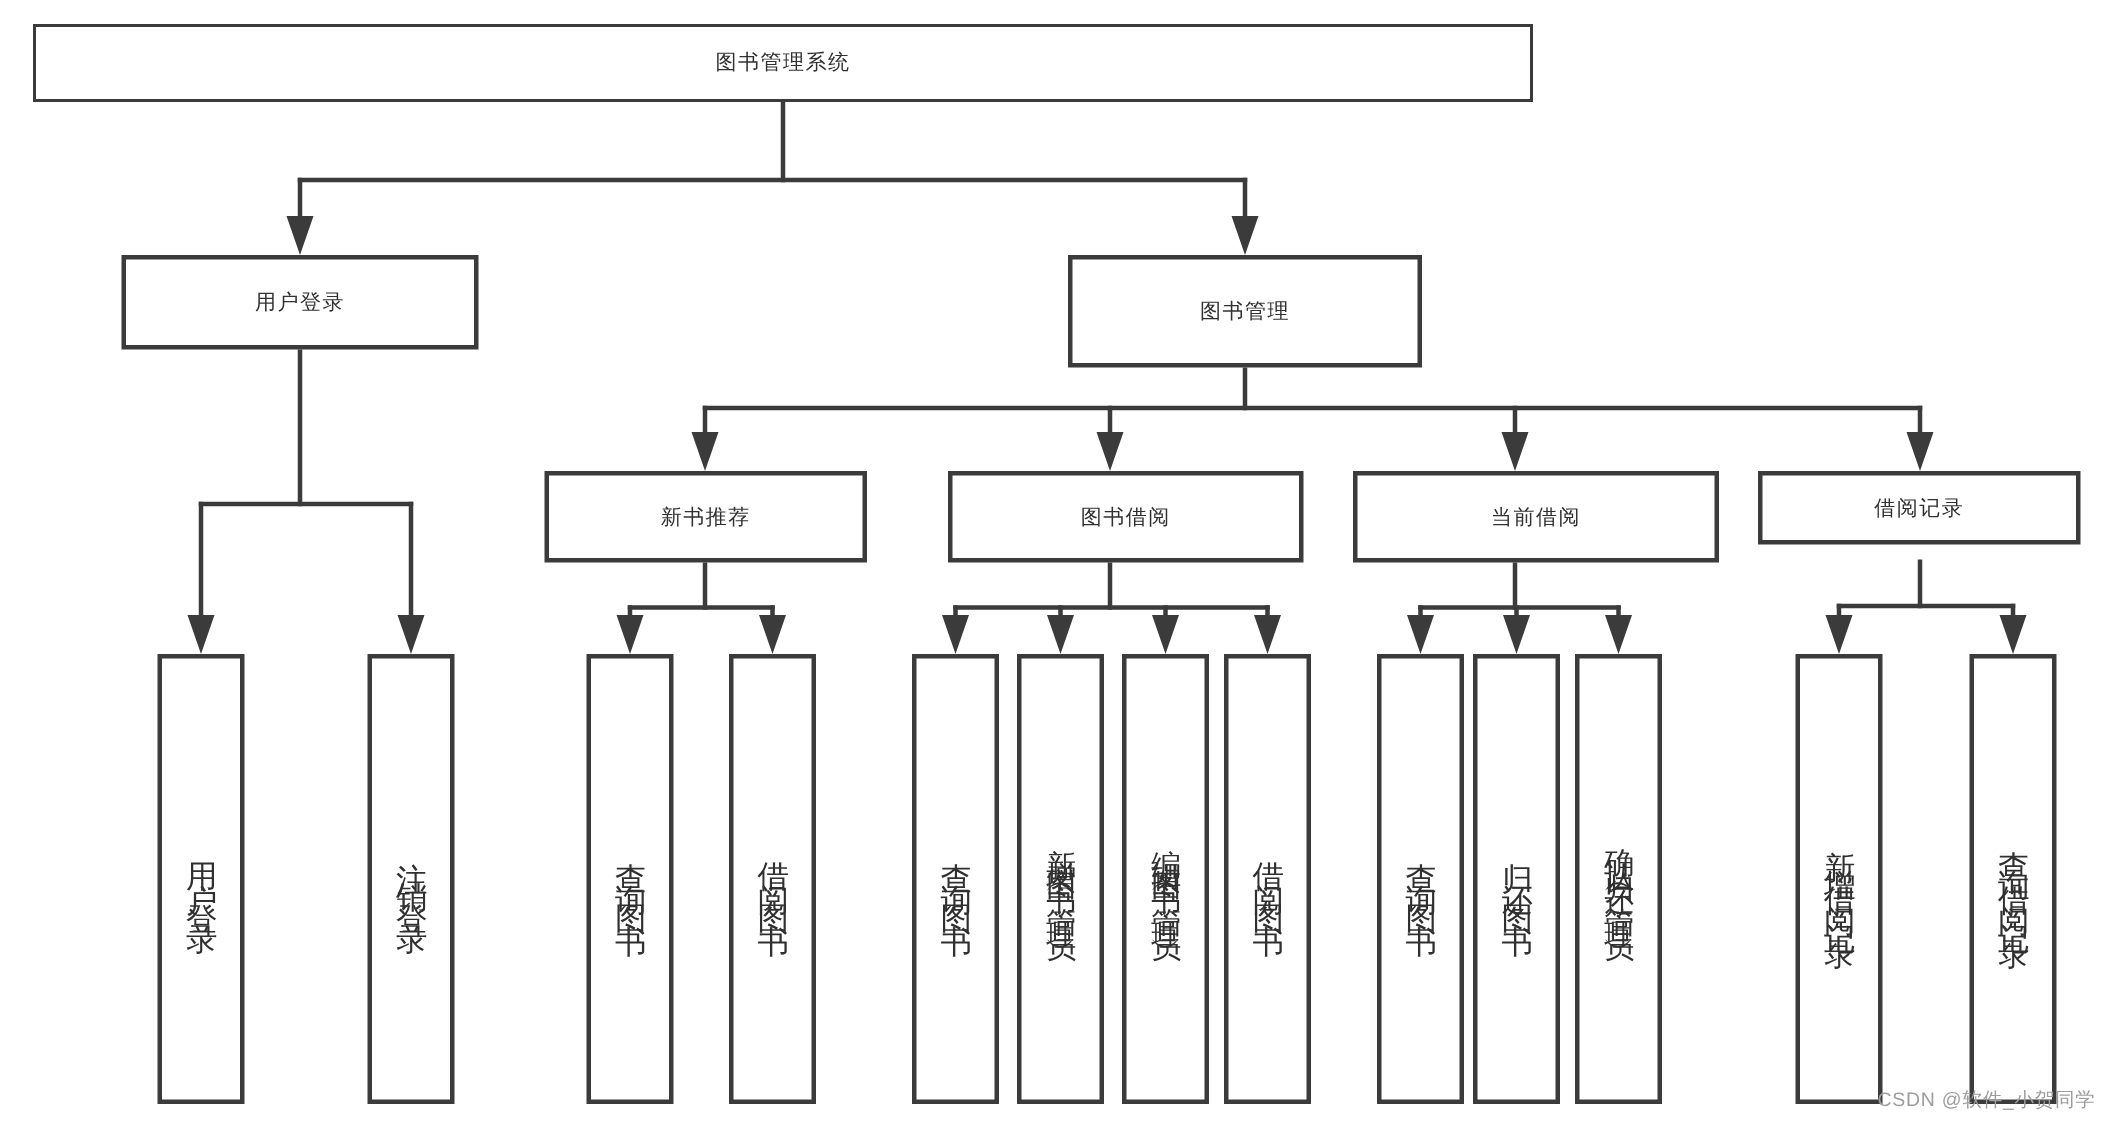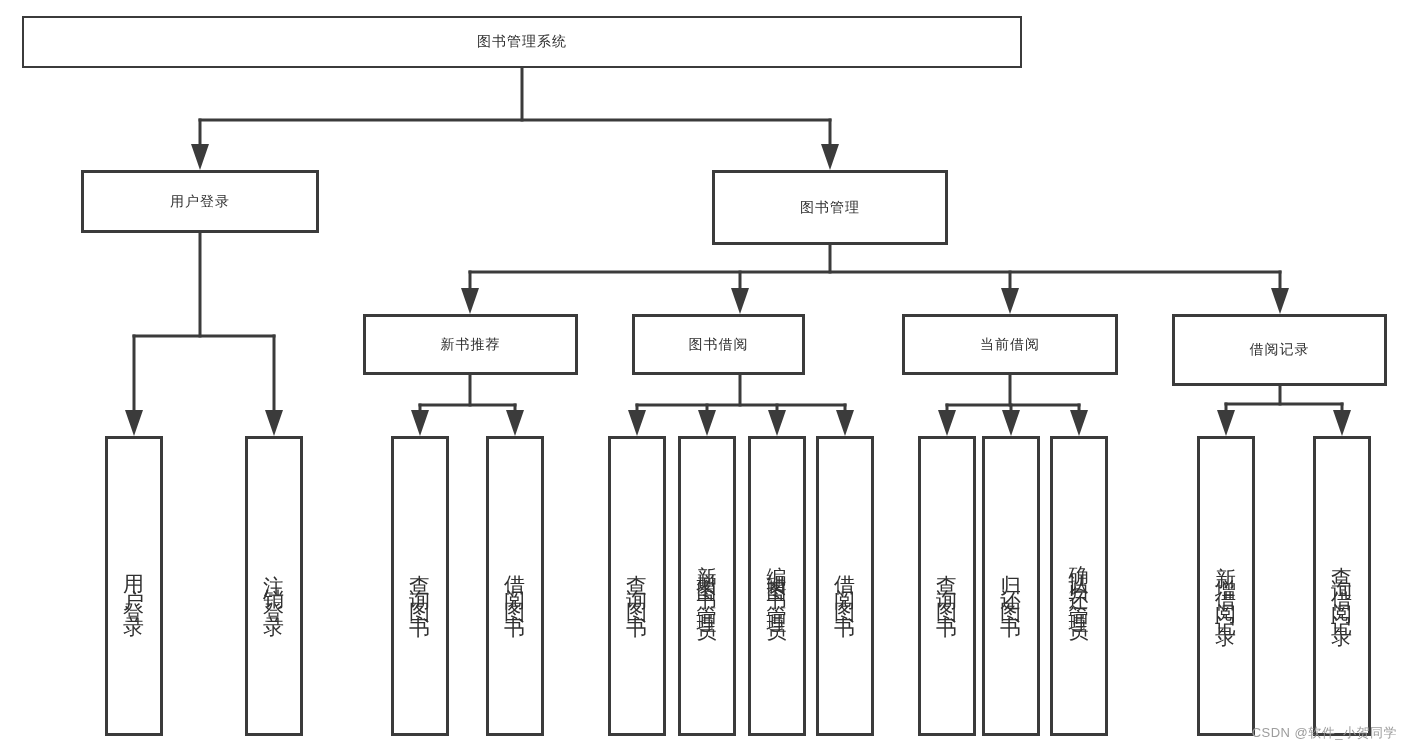--- a/index.html
+++ b/index.html
@@ -131,23 +131,23 @@
     <polygon points="1217,410 1235,410 1226,436"></polygon>
     <polygon points="1333,410 1351,410 1342,436"></polygon>
   </svg>
 
   <div class="box hbox rootbox" style="left:22px; top:16px; width:1000px; height:52px;">图书管理系统</div>
 
   <div class="box hbox" style="left:81px; top:170px; width:238px; height:63px;">用户登录</div>
   <div class="box hbox" style="left:712px; top:170px; width:236px; height:75px;">图书管理</div>
 
   <div class="box hbox" style="left:363px; top:314px; width:215px; height:61px;">新书推荐</div>
-  <div class="box hbox" style="left:632px; top:314px; width:173px; height:61px;">图书借阅</div>
-  <div class="box hbox" style="left:902px; top:314px; width:216px; height:61px;">当前借阅</div>
-  <div class="box hbox" style="left:1172px; top:314px; width:215px; height:72px;">借阅记录</div>
+  <div class="box hbox" style="left:632px; top:314px; width:237px; height:61px;">图书借阅</div>
+  <div class="box hbox" style="left:902px; top:314px; width:244px; height:61px;">当前借阅</div>
+  <div class="box hbox" style="left:1172px; top:314px; width:215px; height:49px;">借阅记录</div>
 
   <div class="box vbox" style="left:105px; top:436px; width:58px; height:300px;">用户登录</div>
   <div class="box vbox" style="left:245px; top:436px; width:58px; height:300px;">注销登录</div>
 
   <div class="box vbox" style="left:391px; top:436px; width:58px; height:300px;">查询图书</div>
   <div class="box vbox" style="left:486px; top:436px; width:58px; height:300px;">借阅图书</div>
 
   <div class="box vbox" style="left:608px; top:436px; width:58px; height:300px;">查询图书</div>
   <div class="box vbox l9" style="left:678px; top:436px; width:58px; height:300px;">新增图书（管理员）</div>
   <div class="box vbox l9" style="left:748px; top:436px; width:58px; height:300px;">编辑图书（管理员）</div>

